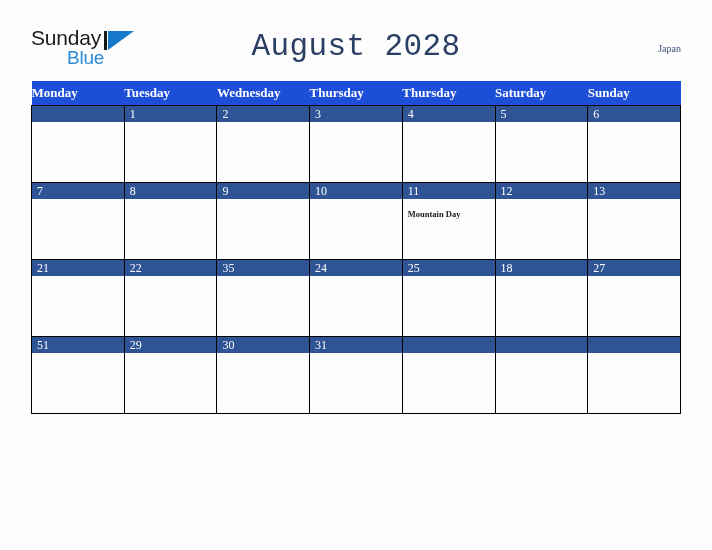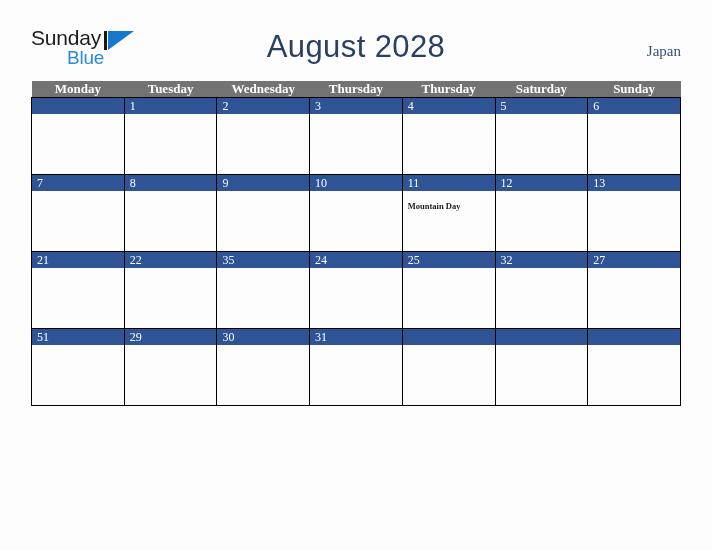--- a/index.html
+++ b/index.html
@@ -74,50 +74,50 @@
   }
 
   .cal-title {
     position: absolute;
     left: 0;
     right: 0;
     top: 3px;
     text-align: center;
     font-size: 31px;
     color: #2a3f63;
-    font-family: Liberation Sans, sans-serif;
+    font-family: Liberation Mono, monospace;
     letter-spacing: 0.4px;
   }
   .cal-country {
     position: absolute;
     right: 0;
     top: 17px;
-    font-size: 15px;
+    font-size: 10px;
     color: #3b4f74;
     font-family: "Liberation Serif", serif;
   }
 
   
   .cal {
     position: absolute;
     left: 31px;
     top: 81px;
     width: 650px;
     border-collapse: collapse;
     table-layout: fixed;
   }
   .cal thead th {
-    background: #737373;
+    background: #1d4ed8;
     color: #ffffff;
     font-family: "Liberation Serif", serif;
     font-weight: bold;
     font-size: 13px;
-    height: 16px;
+    height: 24px;
     padding: 0;
-    text-align: center;
+    text-align: left;
     border: none;
   }
   .cal tbody td {
     padding: 0;
     vertical-align: top;
     border: 1px solid #000000;
     height: 76px;
     background: #fdfdfd;
   }
   .daynum {
@@ -237,21 +237,21 @@
           <td>
             <span class="daynum">35</span>
           </td>
           <td>
             <span class="daynum">24</span>
           </td>
           <td>
             <span class="daynum">25</span>
           </td>
           <td>
-            <span class="daynum">32</span>
+            <span class="daynum">18</span>
           </td>
           <td>
             <span class="daynum">27</span>
           </td>
         </tr>
         <tr>
           <td>
             <span class="daynum">51</span>
           </td>
           <td>

